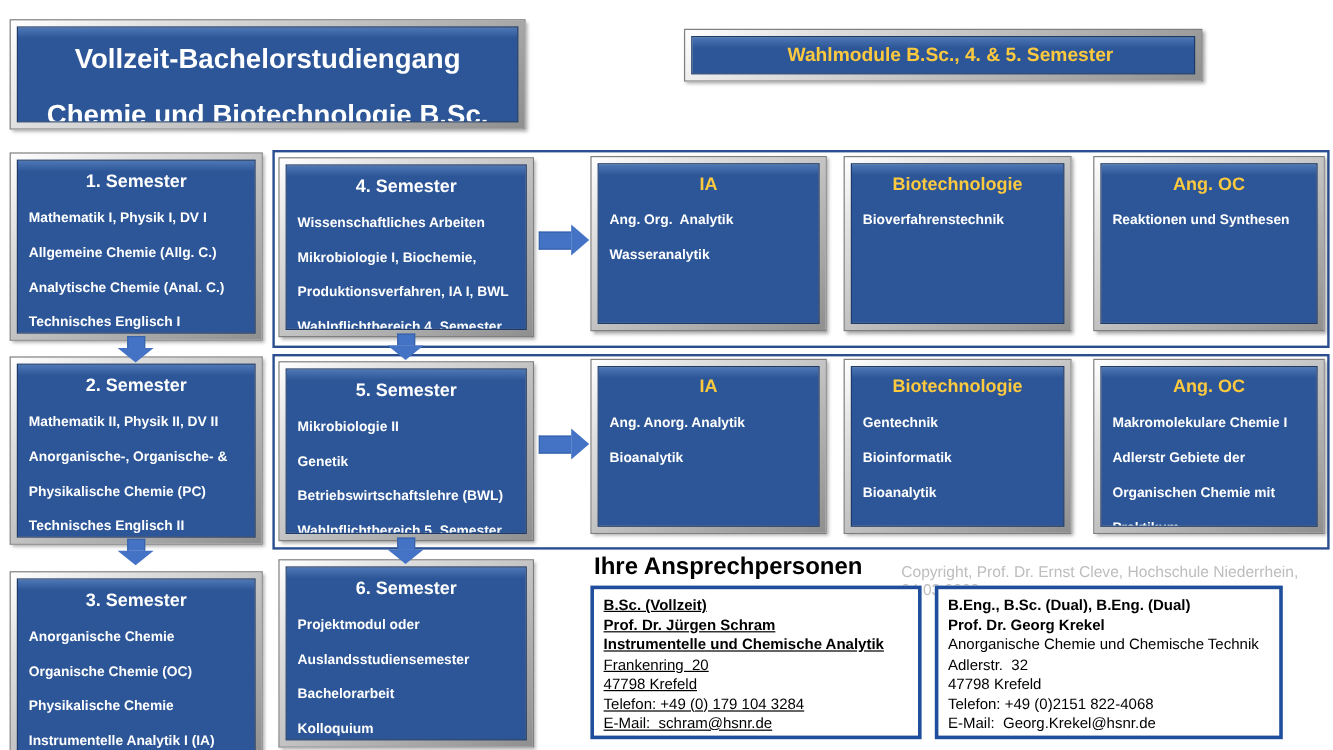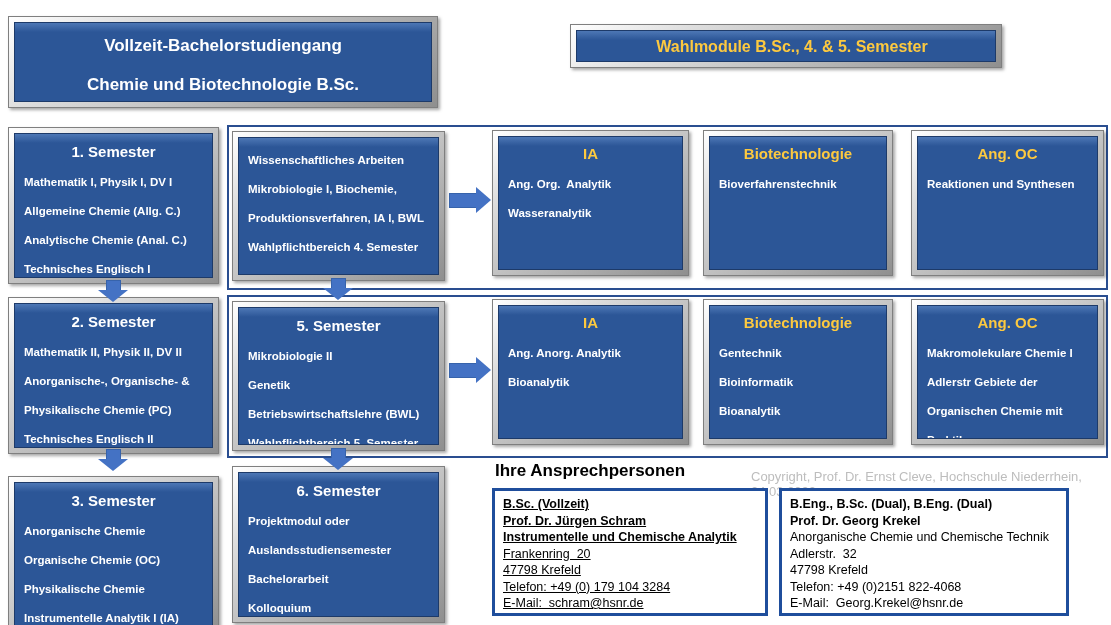--- a/index.html
+++ b/index.html
@@ -14,21 +14,21 @@
     border:1px solid #7f7f7f; padding:5px;
     background:linear-gradient(145deg,#ffffff 0%,#dedede 25%,#b9b9b9 60%,#8f8f8f 100%);
     box-shadow:2px 2px 3px rgba(0,0,0,0.35);
   }
   .box-inner {
     box-sizing:border-box; width:100%; height:100%;
     background:linear-gradient(180deg,#4d77b5 0px,#2c5697 9px,#2c5697 100%);
     border:1px solid #1d3a69; color:#ffffff; overflow:hidden;
   }
 
-  .hdr-line { text-align:center; font-weight:bold; font-size:17px; color:#fff; }
+  .hdr-line { text-align:center; font-weight:bold; font-size:23px; color:#fff; }
   .hdr-line.l1 { margin-top:13px; }
   .hdr-line.l2 { margin-top:19px; }
   .wahl-title {
     text-align:center; font-weight:bold; font-size:16px; color:#fdc93f;
     line-height:31px;
     margin-left:12px;
   }
 
   .sem-title { text-align:center; font-weight:bold; font-size:15px; margin:9px 1px 10px; }
   .mod-title { text-align:center; font-weight:bold; font-size:15px; color:#fdc93f; margin:8px 0 11px; }
@@ -40,21 +40,21 @@
   .row-outline { position:absolute; box-sizing:border-box; border:2px solid #2a4e90; z-index:1; background:transparent; }
 
   .arrow-down { position:absolute; width:30px; z-index:6; }
   .ad-stem { width:13px; height:9px; background:#4472c4; margin:0 auto; border:1px solid #3763ab; border-bottom:none; }
   .ad-head { width:0; height:0; border-left:15px solid transparent; border-right:15px solid transparent; border-top:12px solid #4472c4; }
 
   .arrow-right { position:absolute; display:flex; align-items:center; z-index:6; }
   .ar-stem { width:26px; height:13px; background:#4472c4; border:1px solid #3763ab; border-right:none; }
   .ar-head { width:0; height:0; border-top:13px solid transparent; border-bottom:13px solid transparent; border-left:15px solid #4472c4; }
 
-  .contacts-heading { position:absolute; left:495px; top:461px; font-size:17px; font-weight:bold; color:#000; }
+  .contacts-heading { position:absolute; left:495px; top:461px; font-size:20px; font-weight:bold; color:#000; }
   .copyright { position:absolute; left:751px; top:469px; font-size:13px; color:#bdbdbd; }
 
   .contact-card {
     position:absolute; box-sizing:border-box; background:#fff;
     border:3px solid #1f4e9c; padding:5px 8px; color:#000; z-index:3;
   }
   .contact-line { font-size:12.5px; line-height:16.5px; white-space:pre-wrap; }
   .contact-line.b { font-weight:bold; }
 </style>
 </head>
@@ -103,20 +103,21 @@
       <div class="sem-title">3. Semester</div>
       <div class="sem-item">Anorganische Chemie</div>
       <div class="sem-item">Organische Chemie (OC)</div>
       <div class="sem-item">Physikalische Chemie</div>
       <div class="sem-item">Instrumentelle Analytik I (IA)</div>
     </div>
   </div>
 
   <div class="box" style="left:232px; top:131px; width:213px; height:150px;">
     <div class="box-inner">
+      <div class="sem-title">4. Semester</div>
       <div class="sem-item">Wissenschaftliches Arbeiten</div>
       <div class="sem-item">Mikrobiologie I, Biochemie,</div>
       <div class="sem-item">Produktionsverfahren, IA I, BWL</div>
       <div class="sem-item">Wahlpflichtbereich 4. Semester</div>
     </div>
   </div>
 
   <div class="box" style="left:232px; top:301px; width:213px; height:150px;">
     <div class="box-inner">
       <div class="sem-title">5. Semester</div>

